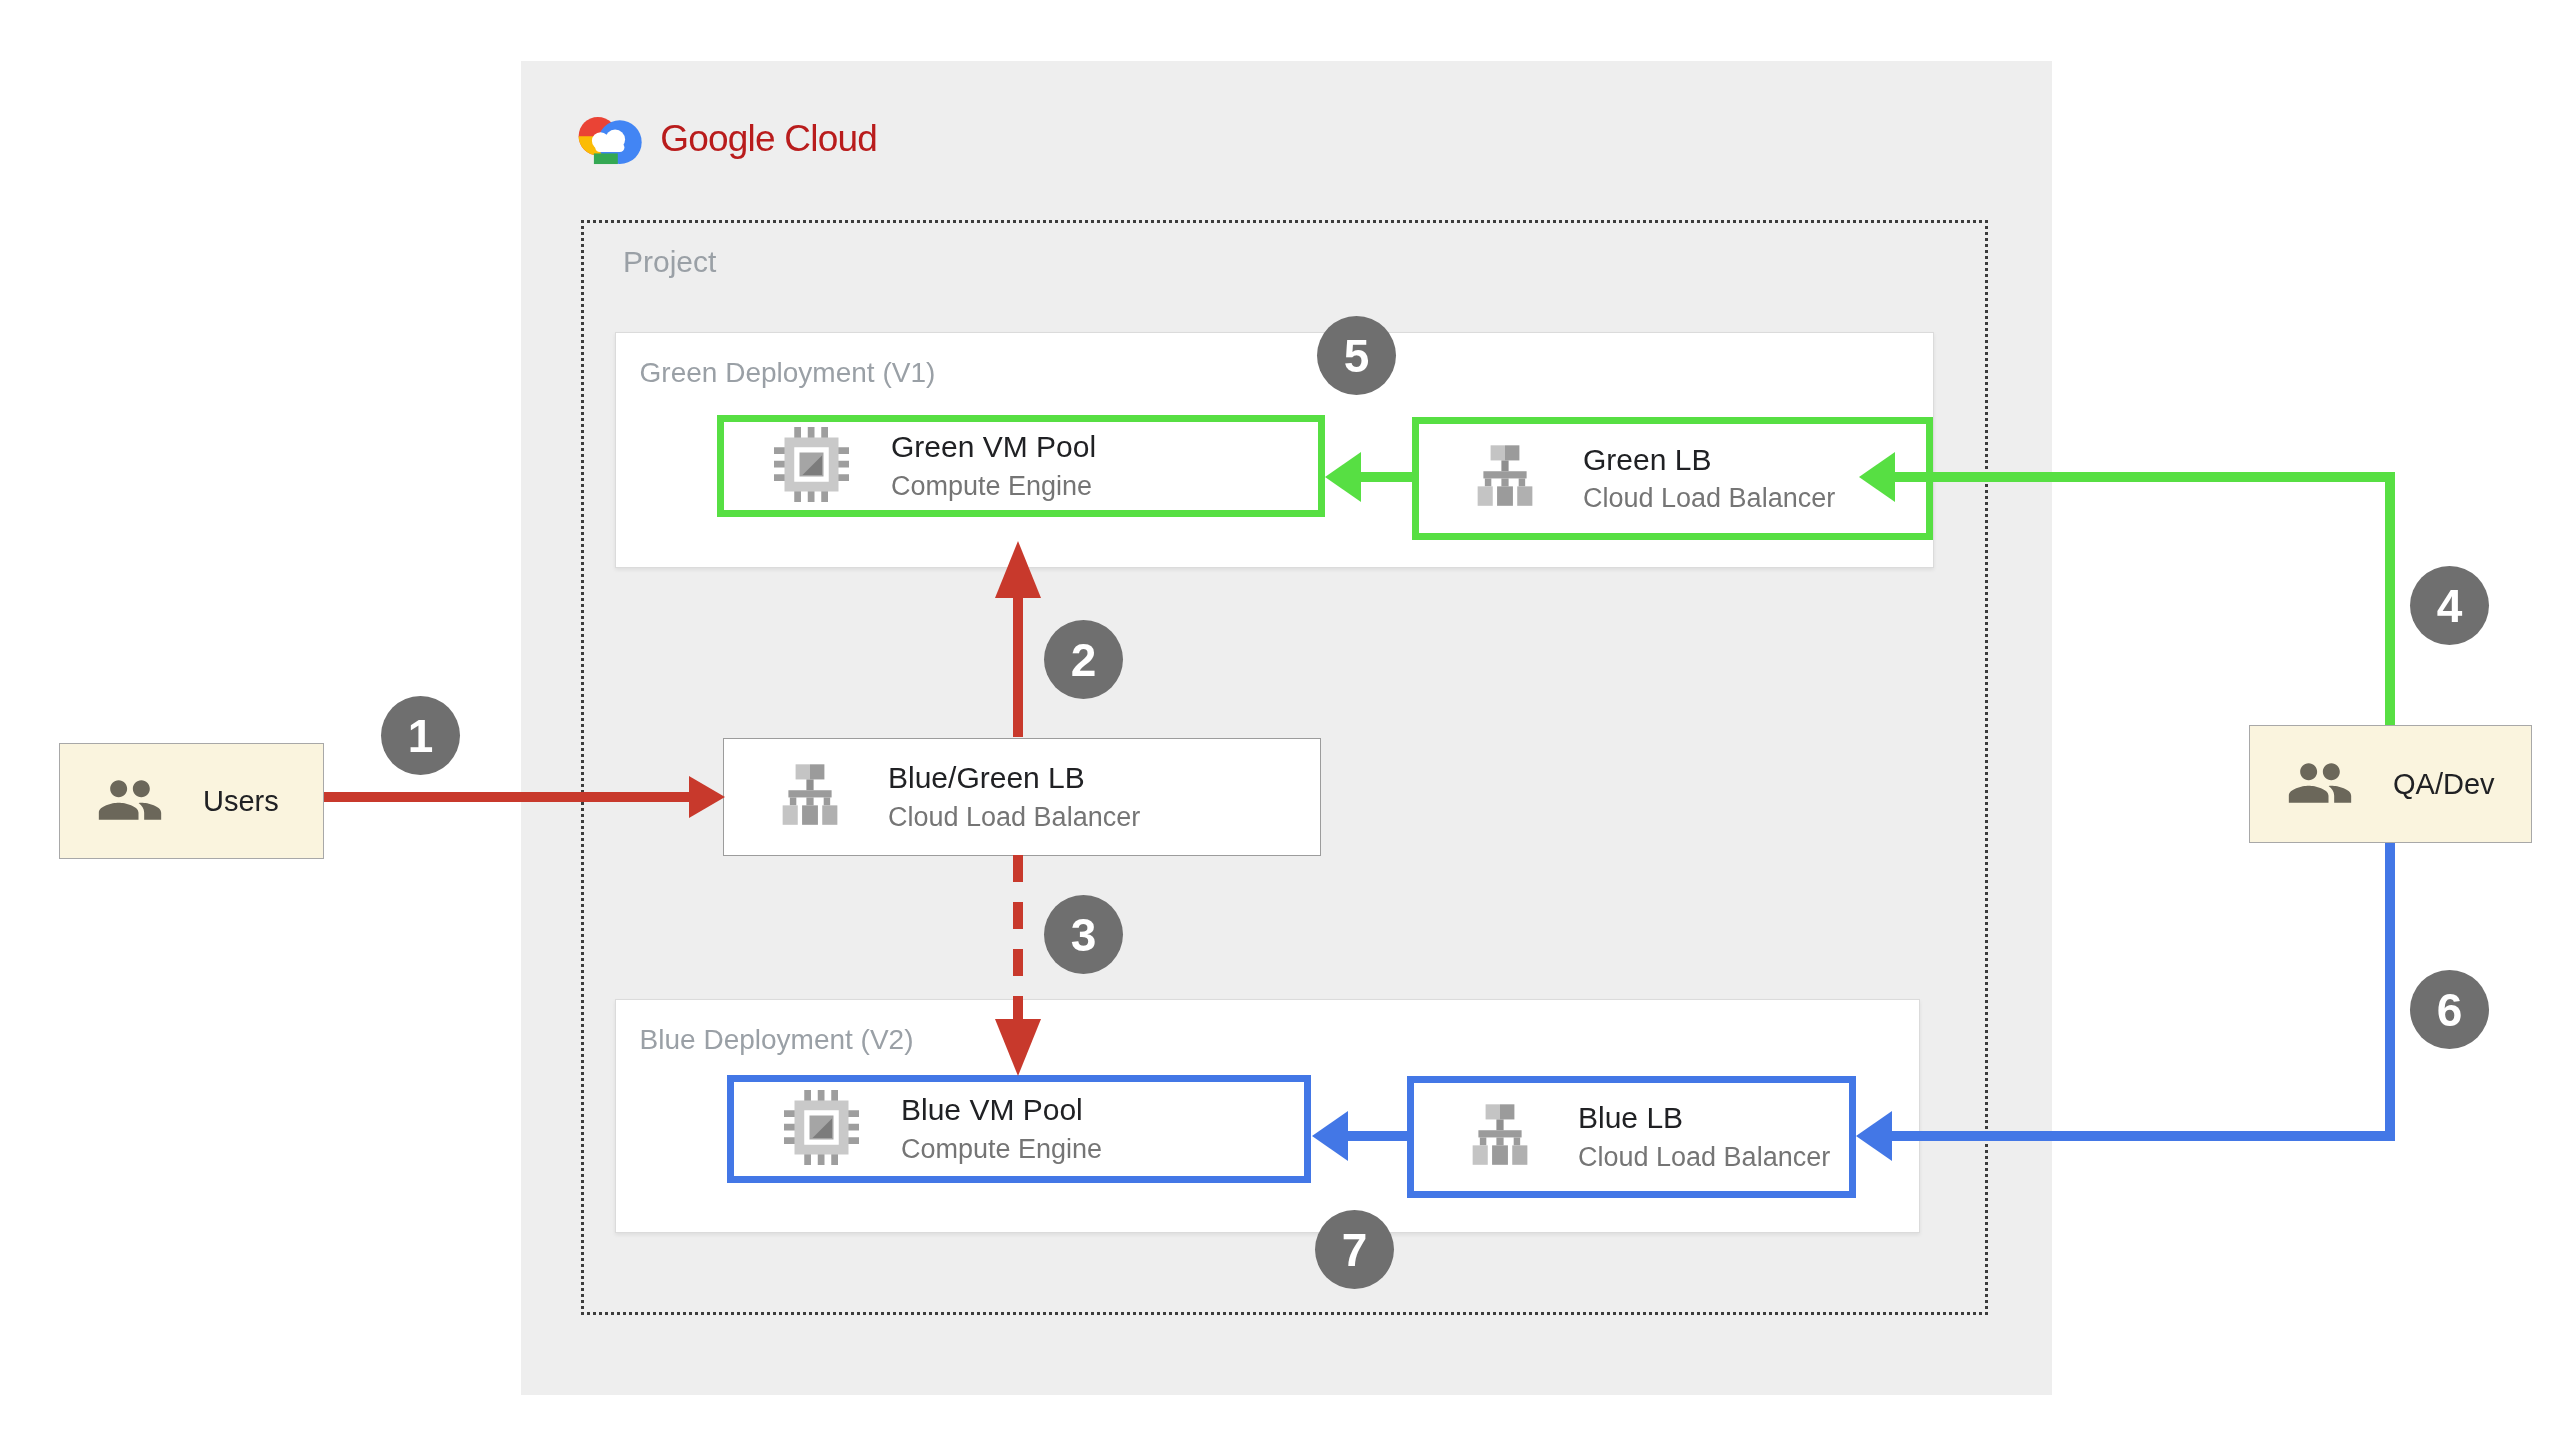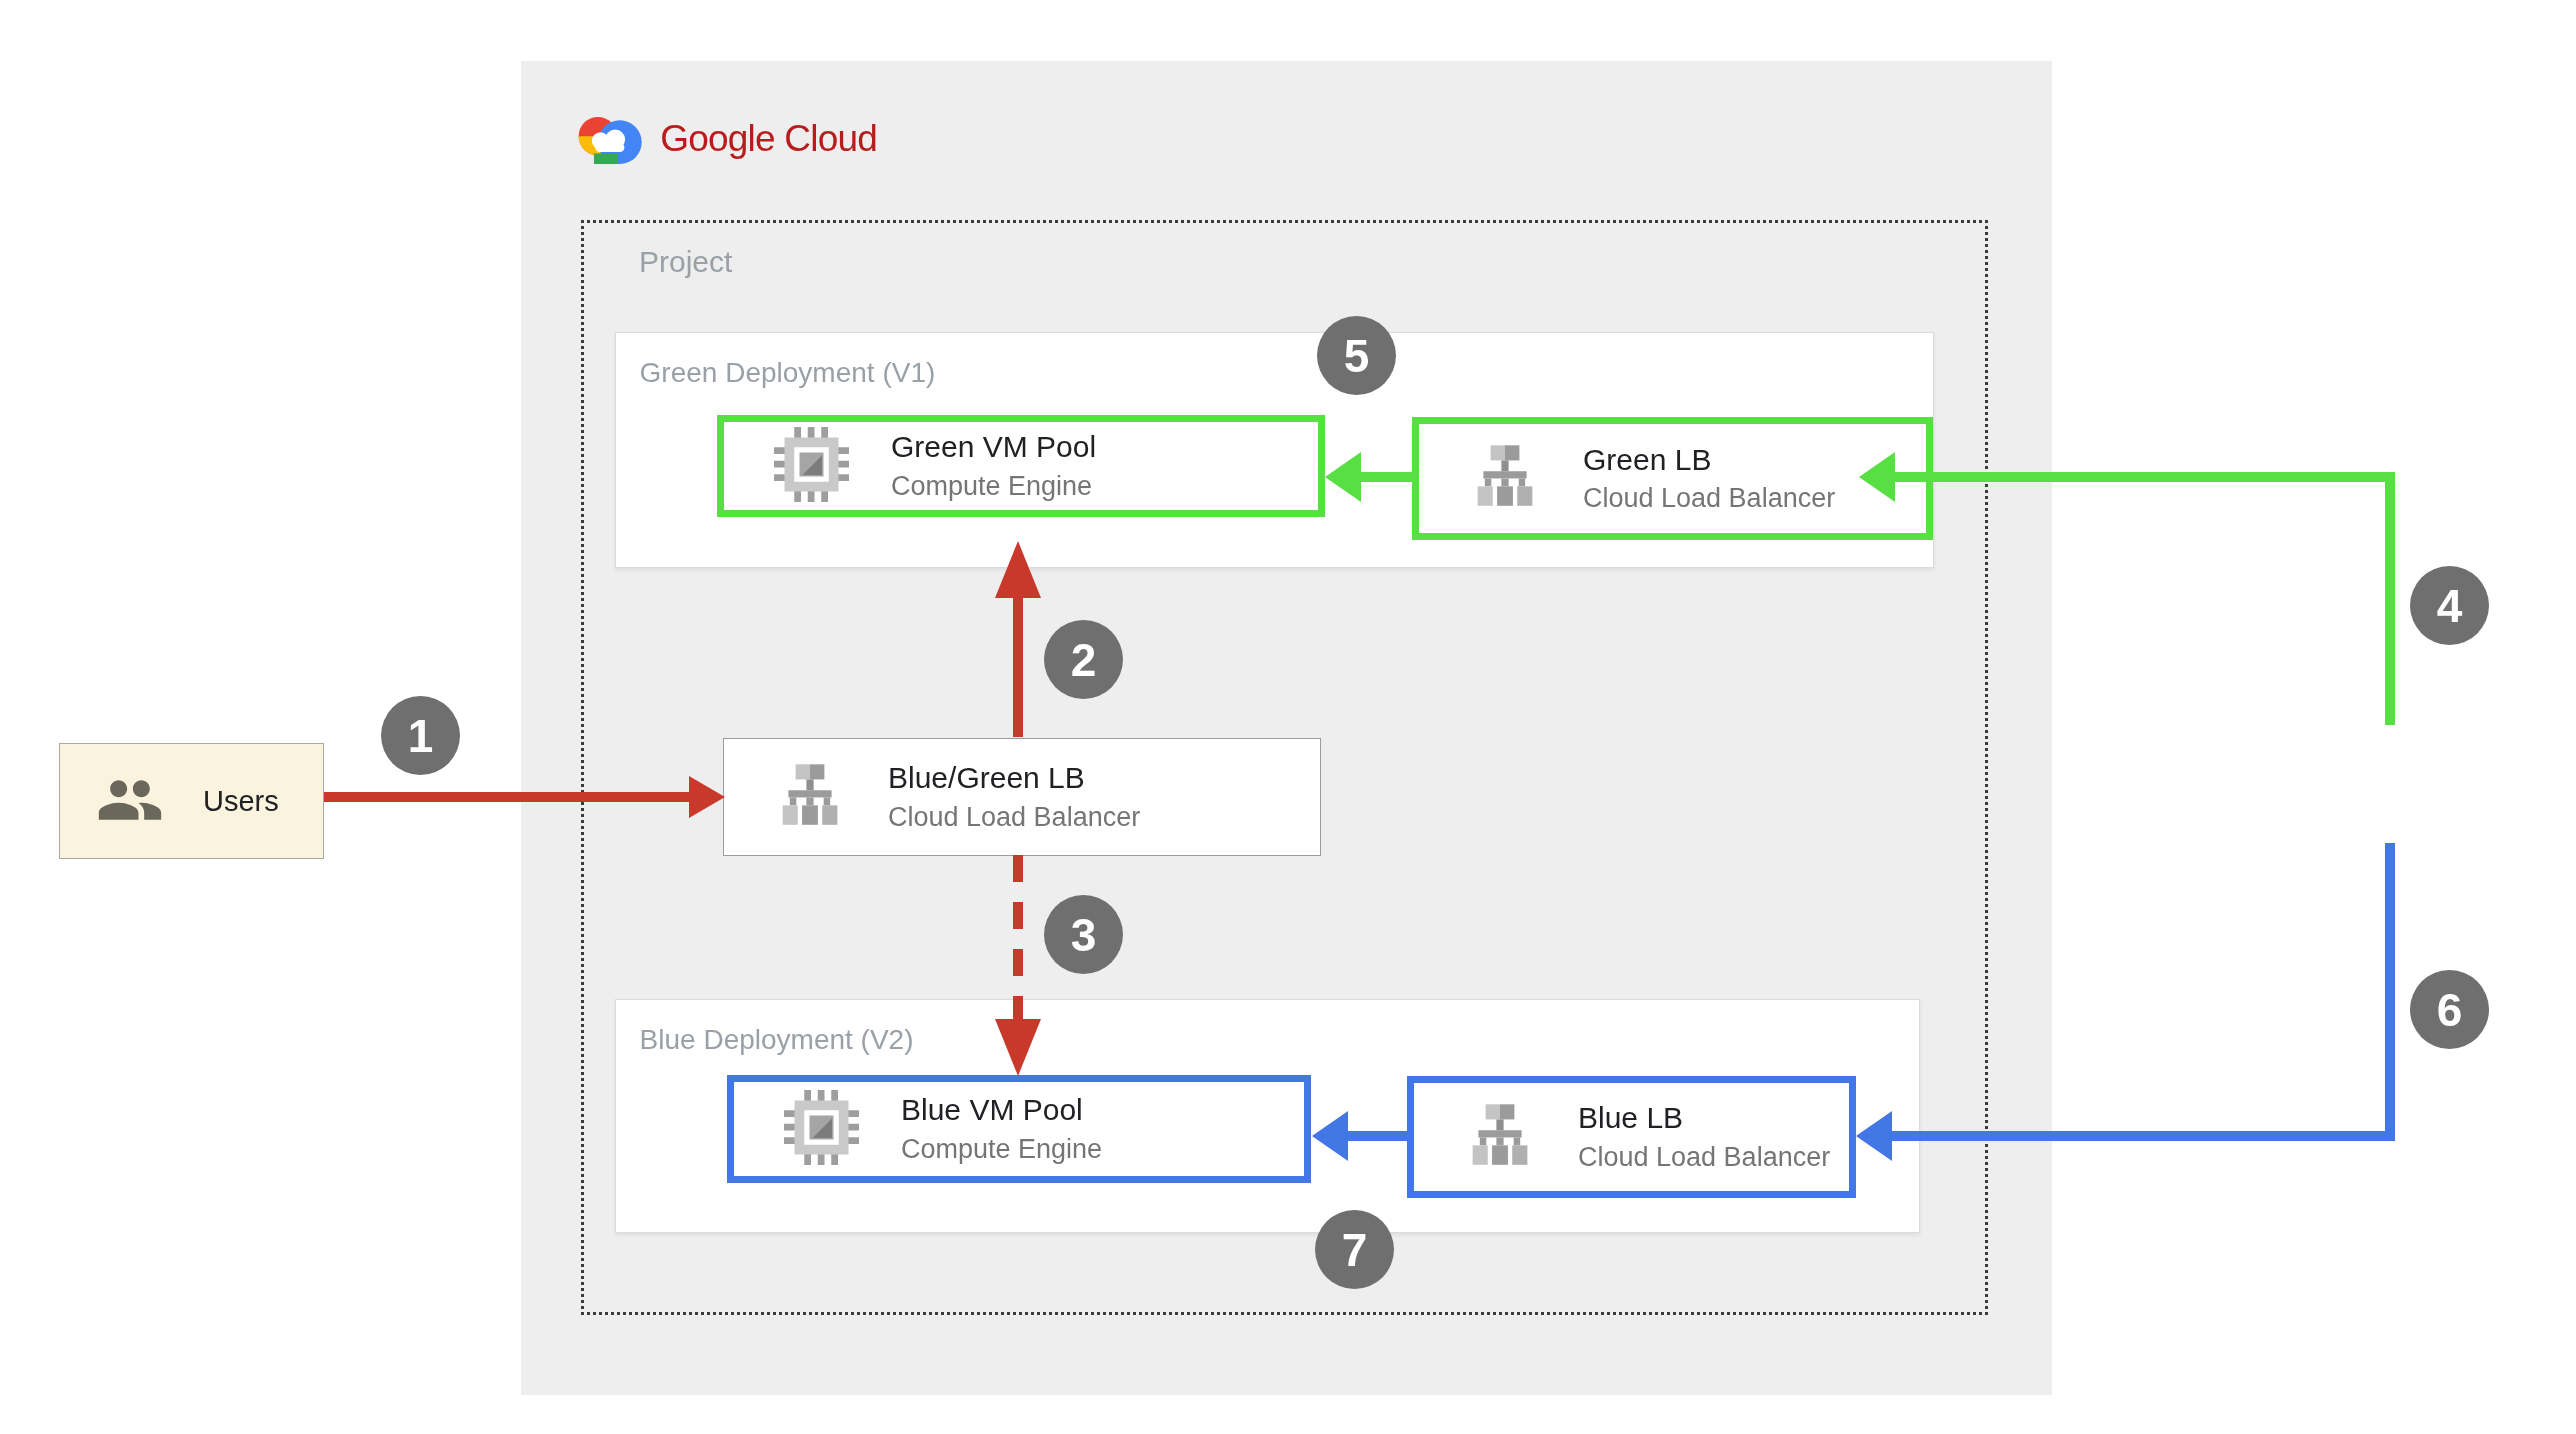--- a/index.html
+++ b/index.html
@@ -19,21 +19,21 @@
   .canvas{position:relative;width:2576px;height:1434px;background:#fff;overflow:hidden;
           font-family:"Liberation Sans",sans-serif;}
   .abs{position:absolute;}
 
   .panel{left:521px;top:61px;width:1531px;height:1334px;background:var(--panel);}
 
   .logo{left:574px;top:109px;display:flex;align-items:center;gap:17.3px;}
   .logo-text{font-size:37px;color:#b91c1c;font-weight:400;letter-spacing:-0.8px;}
 
   .project-border{left:581px;top:220px;width:1407px;height:1095px;border:3.1px dotted #3C3C3C;box-sizing:border-box;}
-  .project-label{left:623px;top:245px;font-size:30px;color:var(--label-gray);margin-left:16px;}
+  .project-label{left:623px;top:245px;font-size:30px;color:var(--label-gray);}
 
   .section{background:#fff;border:1.6px solid var(--section-border);box-sizing:border-box;
            box-shadow:0 2.4px 3.9px rgba(0,0,0,.07);}
   .section-label{position:absolute;left:23.6px;top:23.6px;font-size:28px;color:var(--label-gray);}
 
   .node{background:#fff;box-sizing:border-box;display:flex;align-items:center;padding-left:50px;gap:42px;}
   .node.green-border{border:7.9px solid var(--green);}
   .node.blue-border{border:7.9px solid var(--blue);}
   .node.plain-border{border:1.6px solid var(--thin-border);}
   .node-title{font-size:30px;color:var(--title-ink);line-height:1.15;}
@@ -219,20 +219,28 @@
 
   <div class="abs actor z3" style="left:59px;top:743px;width:265px;height:116px;">
     <span>
       <svg width="68" height="68" viewBox="0 0 24 24" fill="#6B675A">
         <path d="M16 11c1.66 0 2.99-1.34 2.99-3S17.66 5 16 5s-3 1.34-3 3 1.34 3 3 3zm-8 0c1.66 0 2.99-1.34 2.99-3S9.66 5 8 5 5 6.34 5 8s1.34 3 3 3zm0 2c-2.33 0-7 1.17-7 3.5V19h14v-2.5c0-2.33-4.67-3.5-7-3.5zm8 0c-.29 0-.62.02-.97.05 1.16.84 1.97 1.97 1.97 3.45V19h6v-2.5c0-2.33-4.67-3.5-7-3.5z"></path>
       </svg>
     </span>
     <span class="actor-label">Users</span>
   </div>
 
+  <div class="abs actor z3" style="left:2249px;top:725px;width:283px;height:118px;">
+    <span>
+      <svg width="68" height="68" viewBox="0 0 24 24" fill="#6B675A">
+        <path d="M16 11c1.66 0 2.99-1.34 2.99-3S17.66 5 16 5s-3 1.34-3 3 1.34 3 3 3zm-8 0c1.66 0 2.99-1.34 2.99-3S9.66 5 8 5 5 6.34 5 8s1.34 3 3 3zm0 2c-2.33 0-7 1.17-7 3.5V19h14v-2.5c0-2.33-4.67-3.5-7-3.5zm8 0c-.29 0-.62.02-.97.05 1.16.84 1.97 1.97 1.97 3.45V19h6v-2.5c0-2.33-4.67-3.5-7-3.5z"></path>
+      </svg>
+    </span>
+    <span class="actor-label">QA/Dev</span>
+  </div>
 
   <div class="line red-line z4" style="left:324px;top:792px;width:365px;height:10.2px;"></div>
   <div class="tri tri-right-red z4" style="left:689px;top:776px;"></div>
 
   <div class="line red-line z4" style="left:1013px;top:594px;width:10.2px;height:143px;"></div>
   <div class="tri tri-up-red z4" style="left:995px;top:541px;"></div>
 
   <div class="line red-dash-v z4" style="left:1013px;top:855px;width:10.2px;height:169px;"></div>
   <div class="tri tri-down-red z4" style="left:995px;top:1019px;"></div>
 

